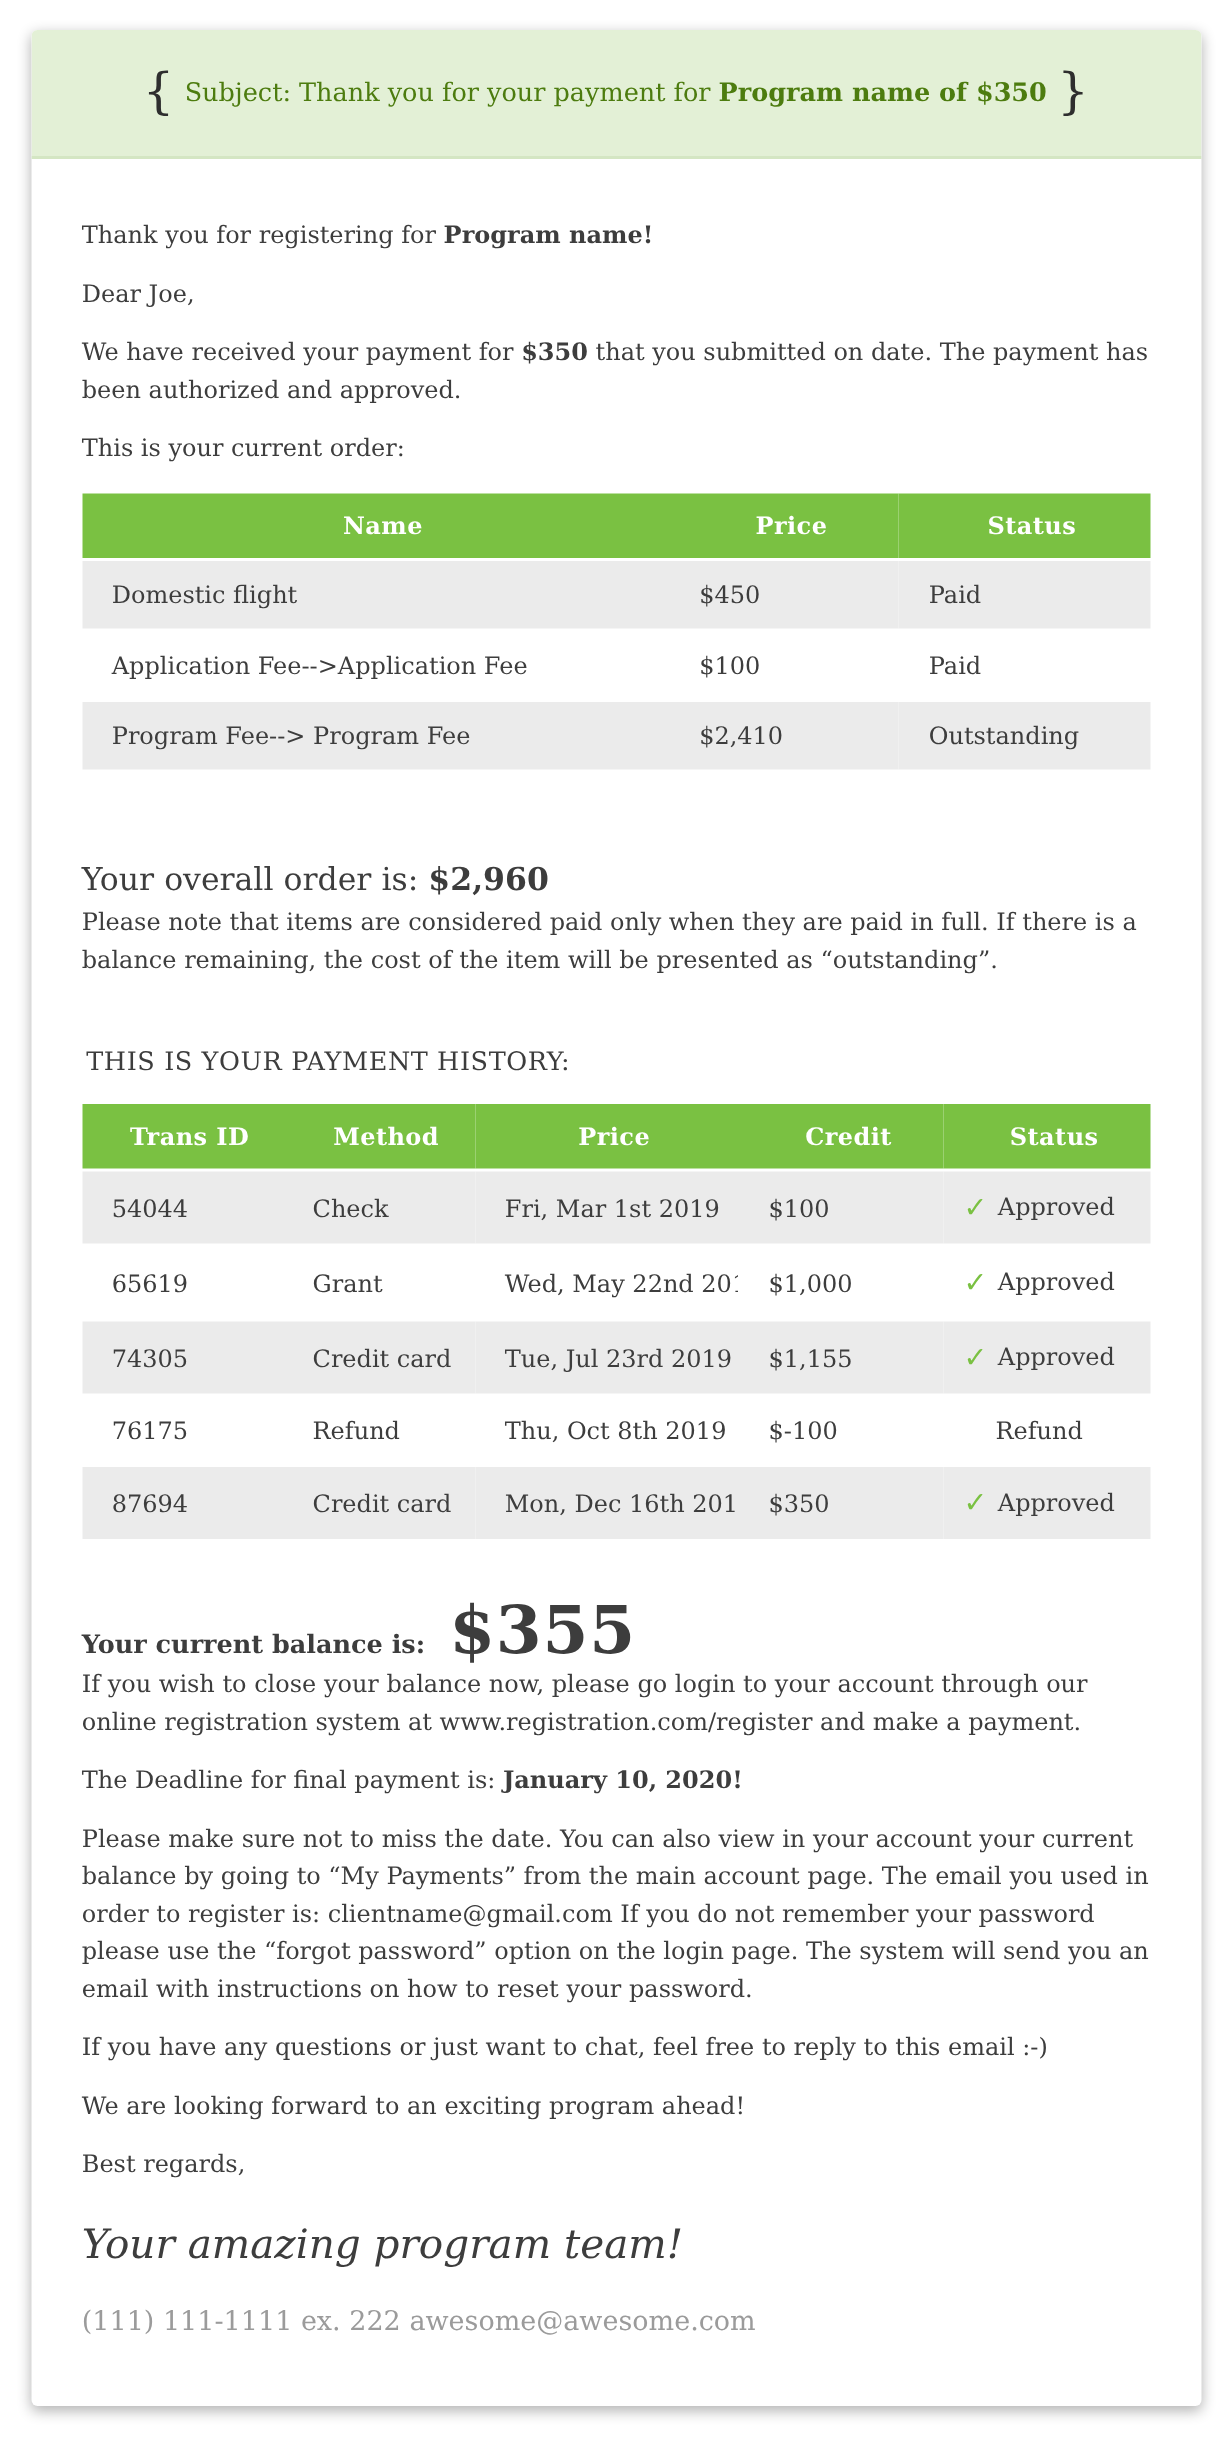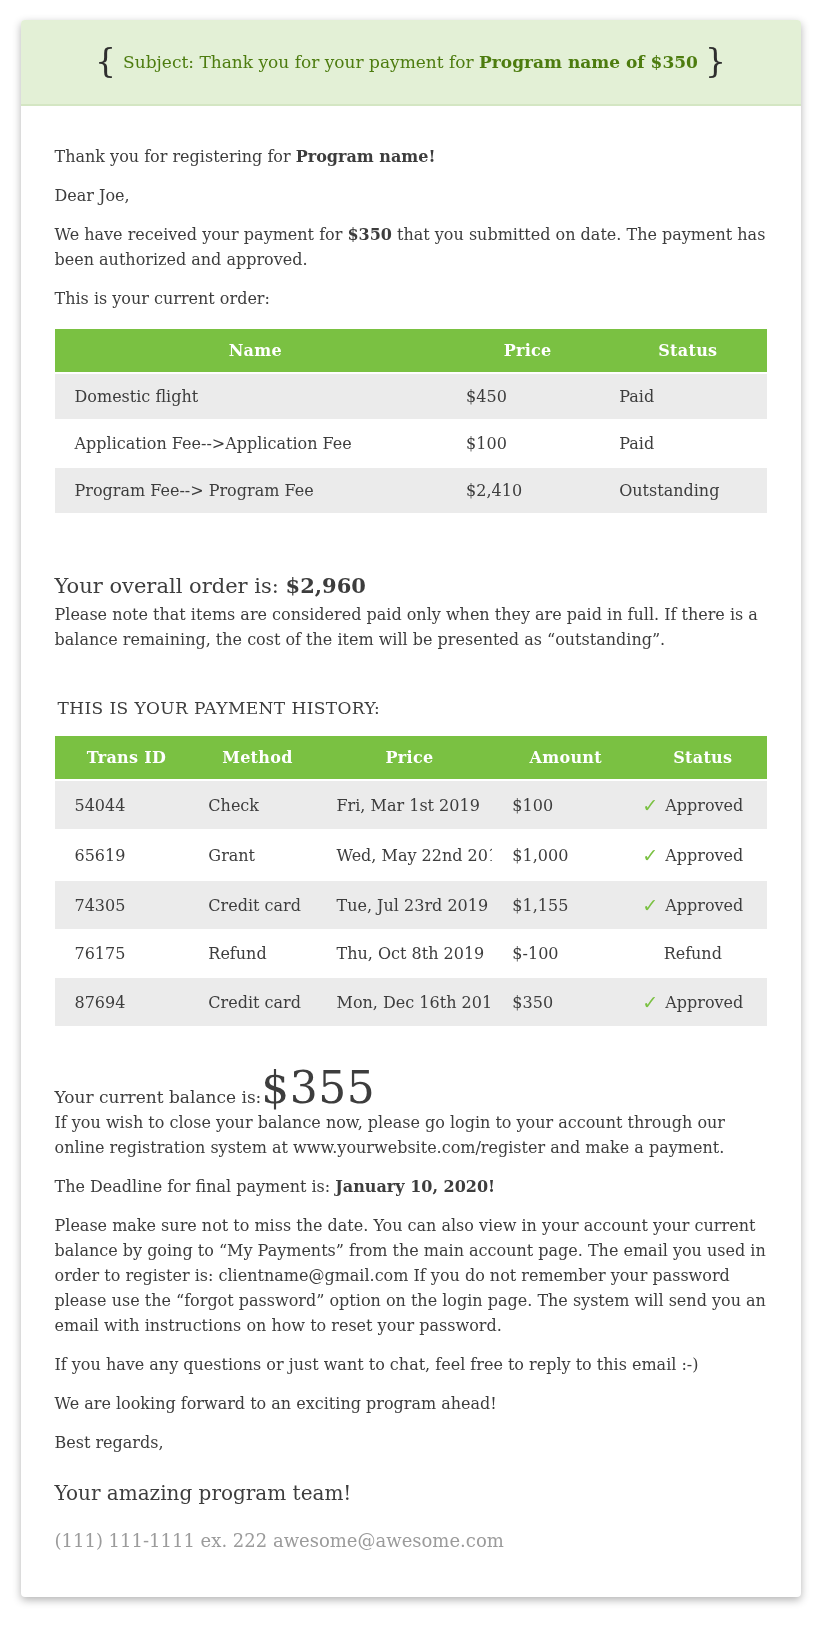--- a/index.html
+++ b/index.html
@@ -86,32 +86,33 @@
     font-size:17px;
     letter-spacing:.4px;
     margin:46px 0 0;
     padding-left:3px;
   }
   .balance{
     margin:38px 0 0;
     display:flex;
     align-items:baseline;
   }
-  .balance-label{font-size:17px;font-weight:400;}
+  .balance-label{font-size:17px;font-weight:700;}
   .balance-amount{
     font-size:44px;
-    font-weight:400;
-    margin-left:0;
+    font-weight:700;
+    margin-left:16px;
     line-height:1;
     letter-spacing:.5px;
   }
   .after-balance{margin-top:34px;}
   .signoff{margin-top:44px;}
   .team{
-    font-size:20px;
+    font-style:italic;
+    font-size:27px;
     margin:26px 0 0;
   }
   .contact{
     color:var(--muted);
     font-size:18px;
     margin:25px 0 0;
   }
 </style>
 </head>
 <body>
@@ -177,21 +178,21 @@
           <col style="width:18%">
           <col style="width:24.7%">
           <col style="width:19.2%">
           <col style="width:19.3%">
         </colgroup>
       <thead>
         <tr>
           <th>Trans ID</th>
           <th>Method</th>
           <th>Price</th>
-          <th>Amount</th>
+          <th>Credit</th>
           <th>Status</th>
         </tr>
       </thead>
       <tbody>
         <tr>
           <td>54044</td>
           <td>Check</td>
           <td>Fri, Mar 1st 2019</td>
           <td>$100</td>
           <td class="center"><span class="check">✓</span><span>Approved</span></td>
@@ -225,21 +226,21 @@
           <td class="center"><span class="check">✓</span><span>Approved</span></td>
         </tr>
       </tbody>
     </table>
 
     <div class="balance">
       <span class="balance-label">Your current balance is:</span>
       <span class="balance-amount">$355</span>
     </div>
 
-    <p class="body after-balance"><span>If you wish to close your balance now, please go login to your account through our online registration system at </span><span>www.yourwebsite.com/register</span><span> and make a payment.</span></p>
+    <p class="body after-balance"><span>If you wish to close your balance now, please go login to your account through our online registration system at </span><span>www.registration.com/register</span><span> and make a payment.</span></p>
 
     <p class="body"><span>The Deadline for final payment is: </span><b>January 10, 2020!</b></p>
 
     <p class="body"><span>Please make sure not to miss the date. You can also view in your account your current balance by going to “My Payments” from the main account page. The email you used in order to register is: </span><span>clientname@gmail.com</span><span> If you do not remember your password please use the “forgot password” option on the login page. The system will send you an email with instructions on how to reset your password.</span></p>
 
     <p class="body">If you have any questions or just want to chat, feel free to reply to this email :-)</p>
 
     <p class="body">We are looking forward to an exciting program ahead!</p>
 
     <p class="body signoff">Best regards,</p>

